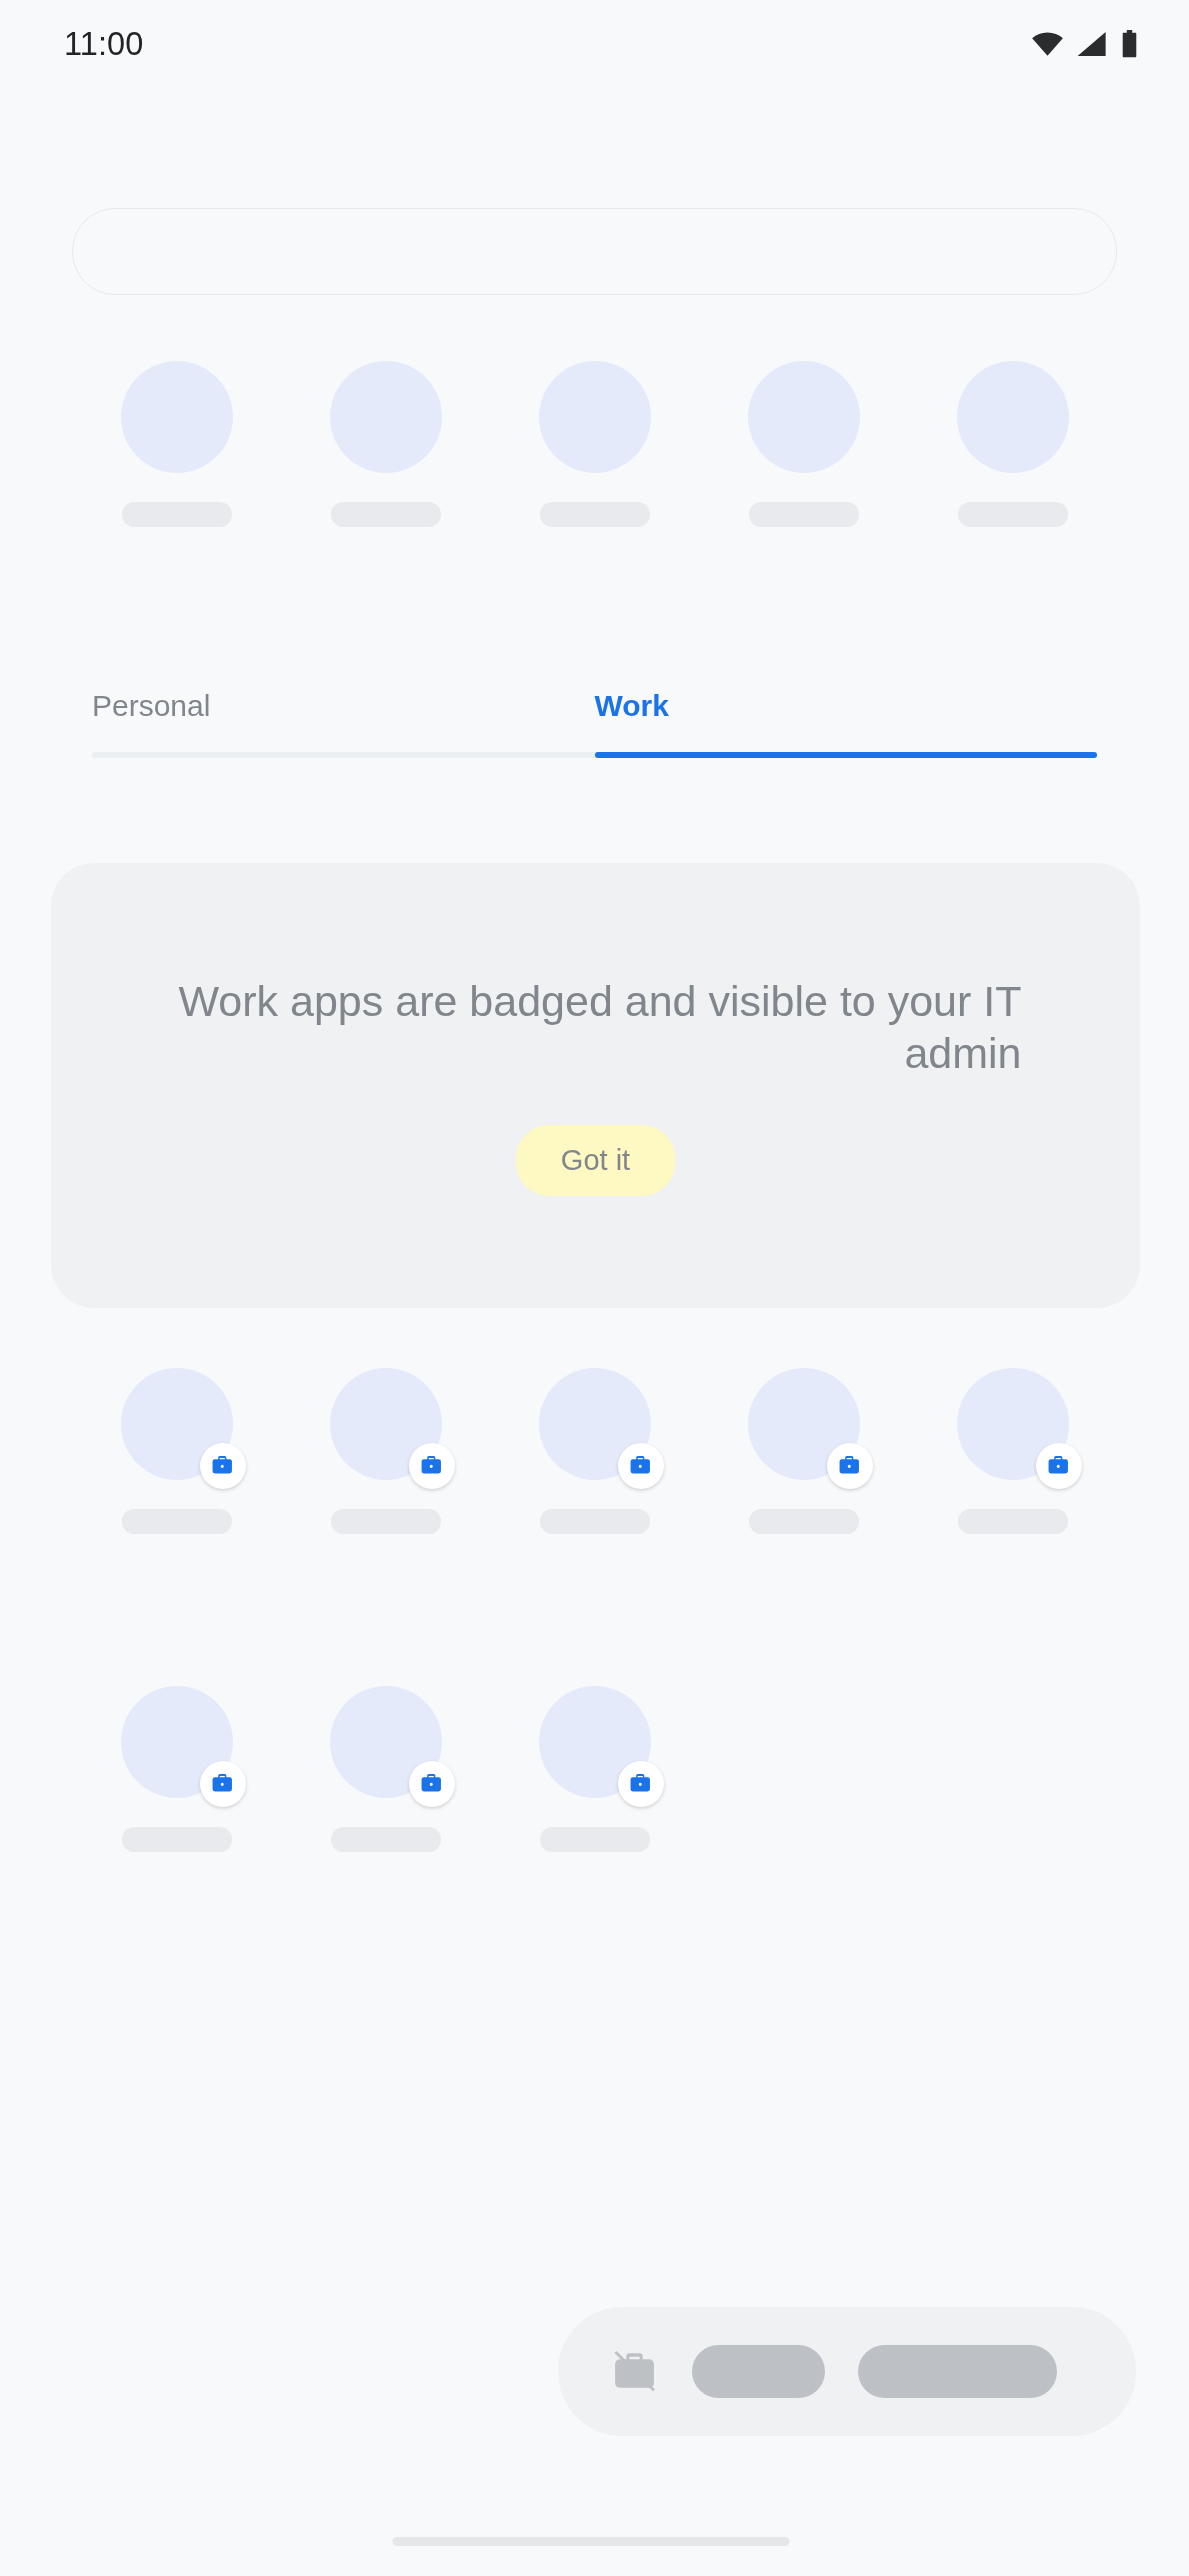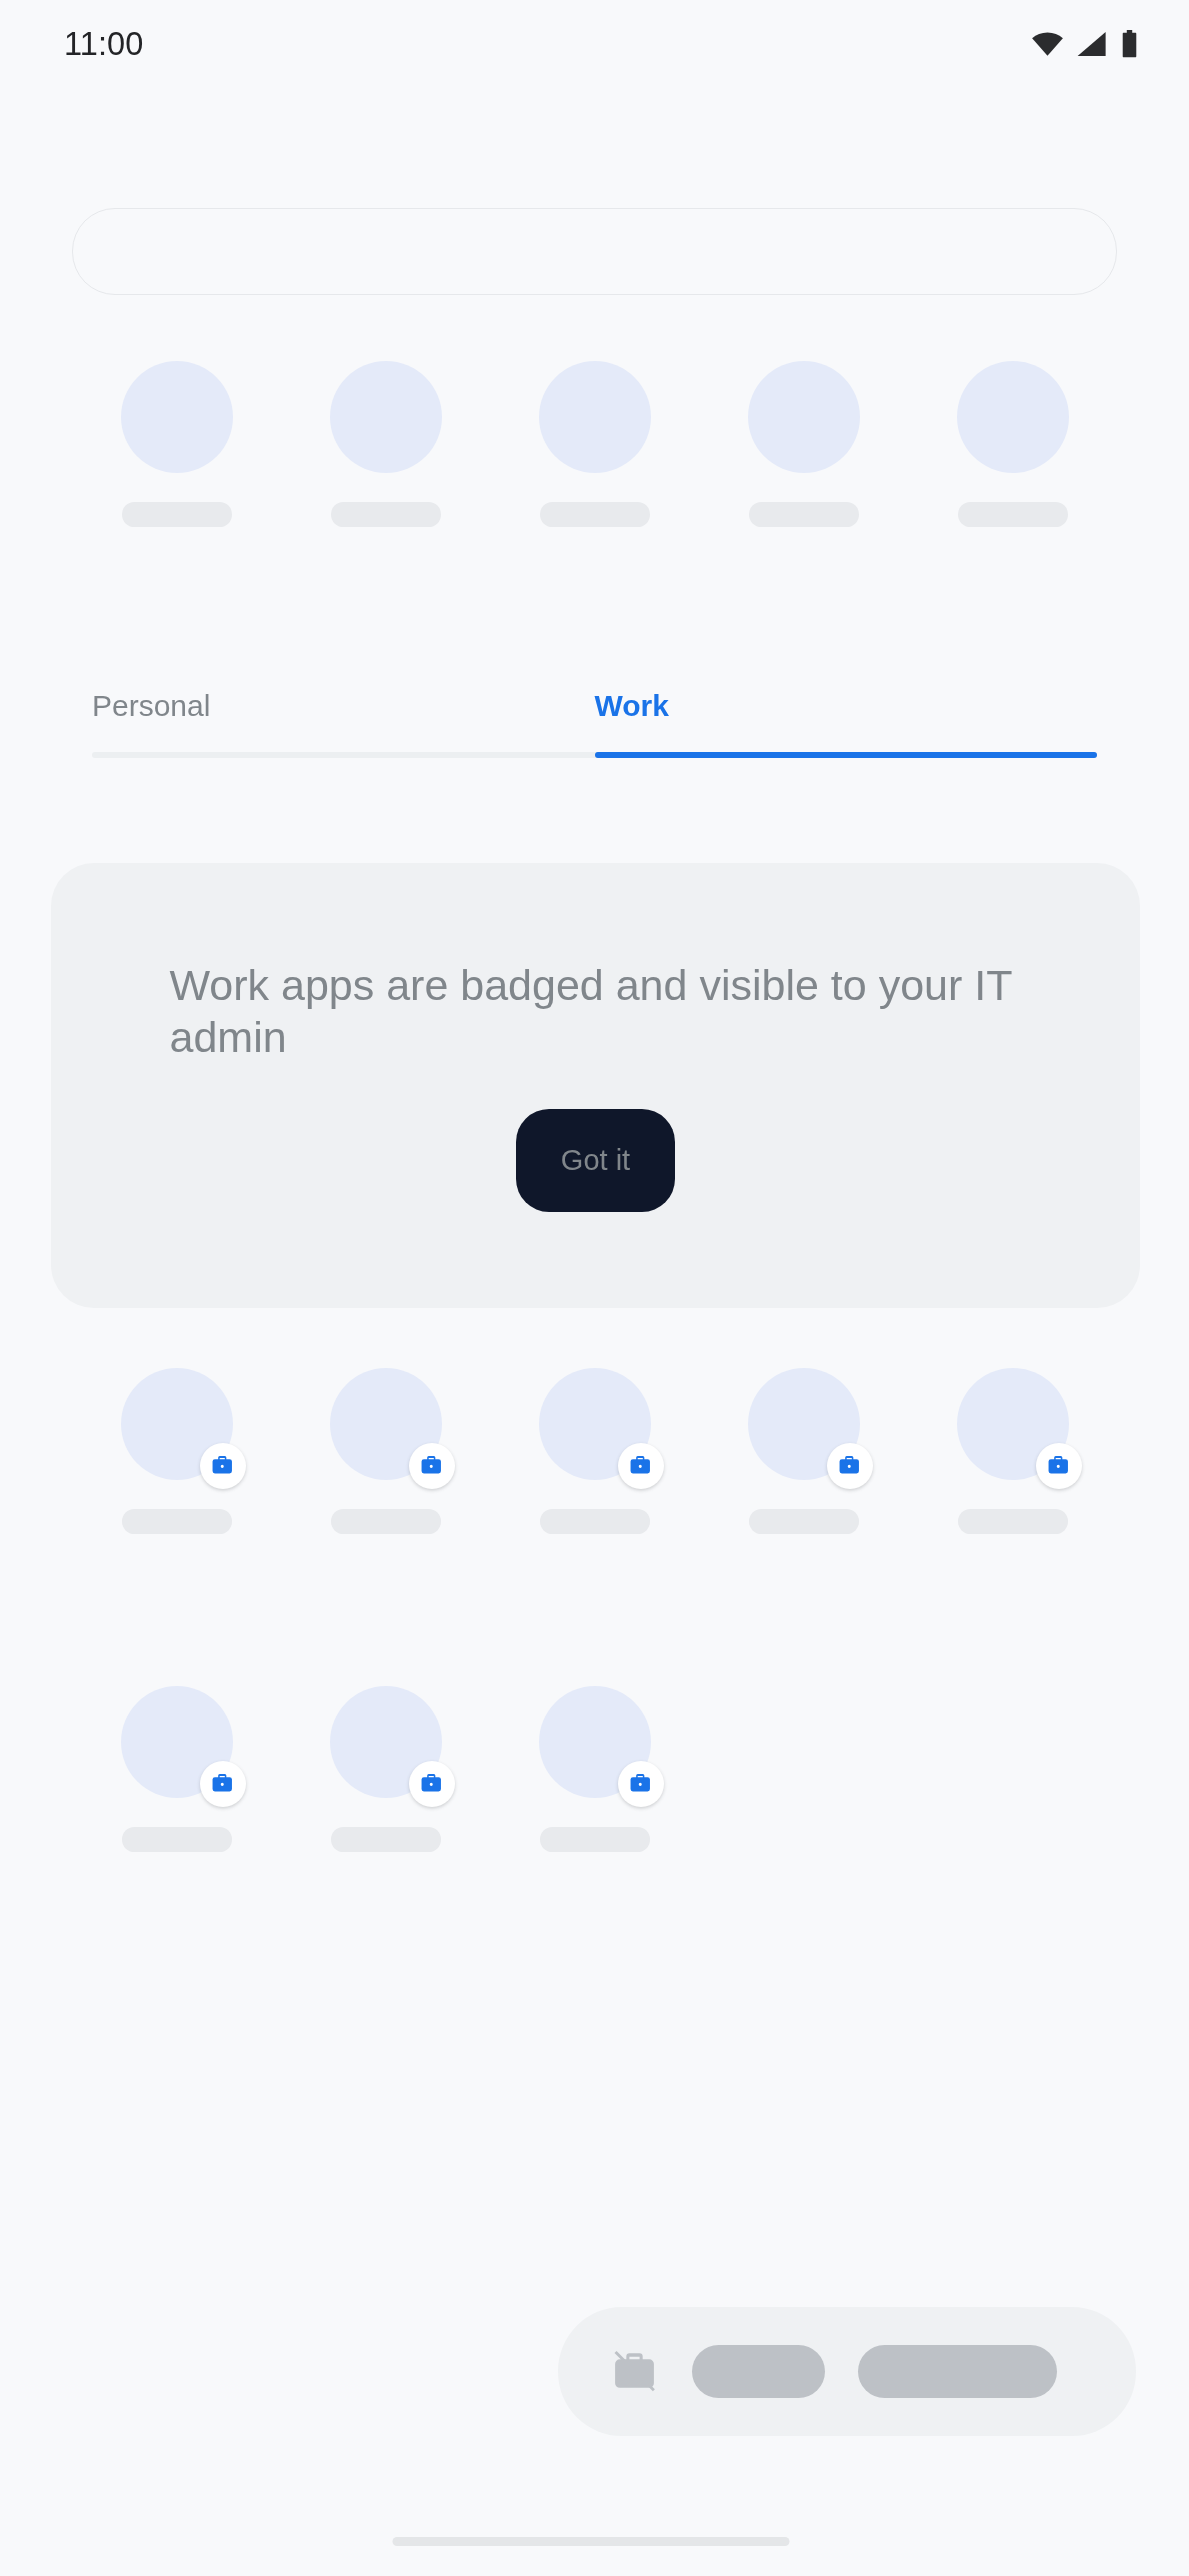--- a/index.html
+++ b/index.html
@@ -125,33 +125,33 @@
     border-radius:43px;
     display:flex;
     flex-direction:column;
     align-items:center;
     justify-content:center;
   }
   .info-title {
     font-size:43px;
     line-height:1.22;
     color:#80868b;
-    text-align:left;
+    text-align:right;
     max-width:852px;
     font-weight:400;
   }
   .got-it-btn {
     margin-top:46px;
-    background:#0f172a;
+    background:#fef9c3;
     color:#80868b;
     border:none;
     border-radius:33px;
     font-size:29px;
     font-family:"Liberation Sans", sans-serif;
-    padding:35px 45px;
+    padding:19px 45px;
     cursor:pointer;
   }
 
   
   .work-bar {
     position:absolute;
     left:558px; top:2307px;
     width:578px; height:129px;
     background:#eff1f3;
     border-radius:64px;

